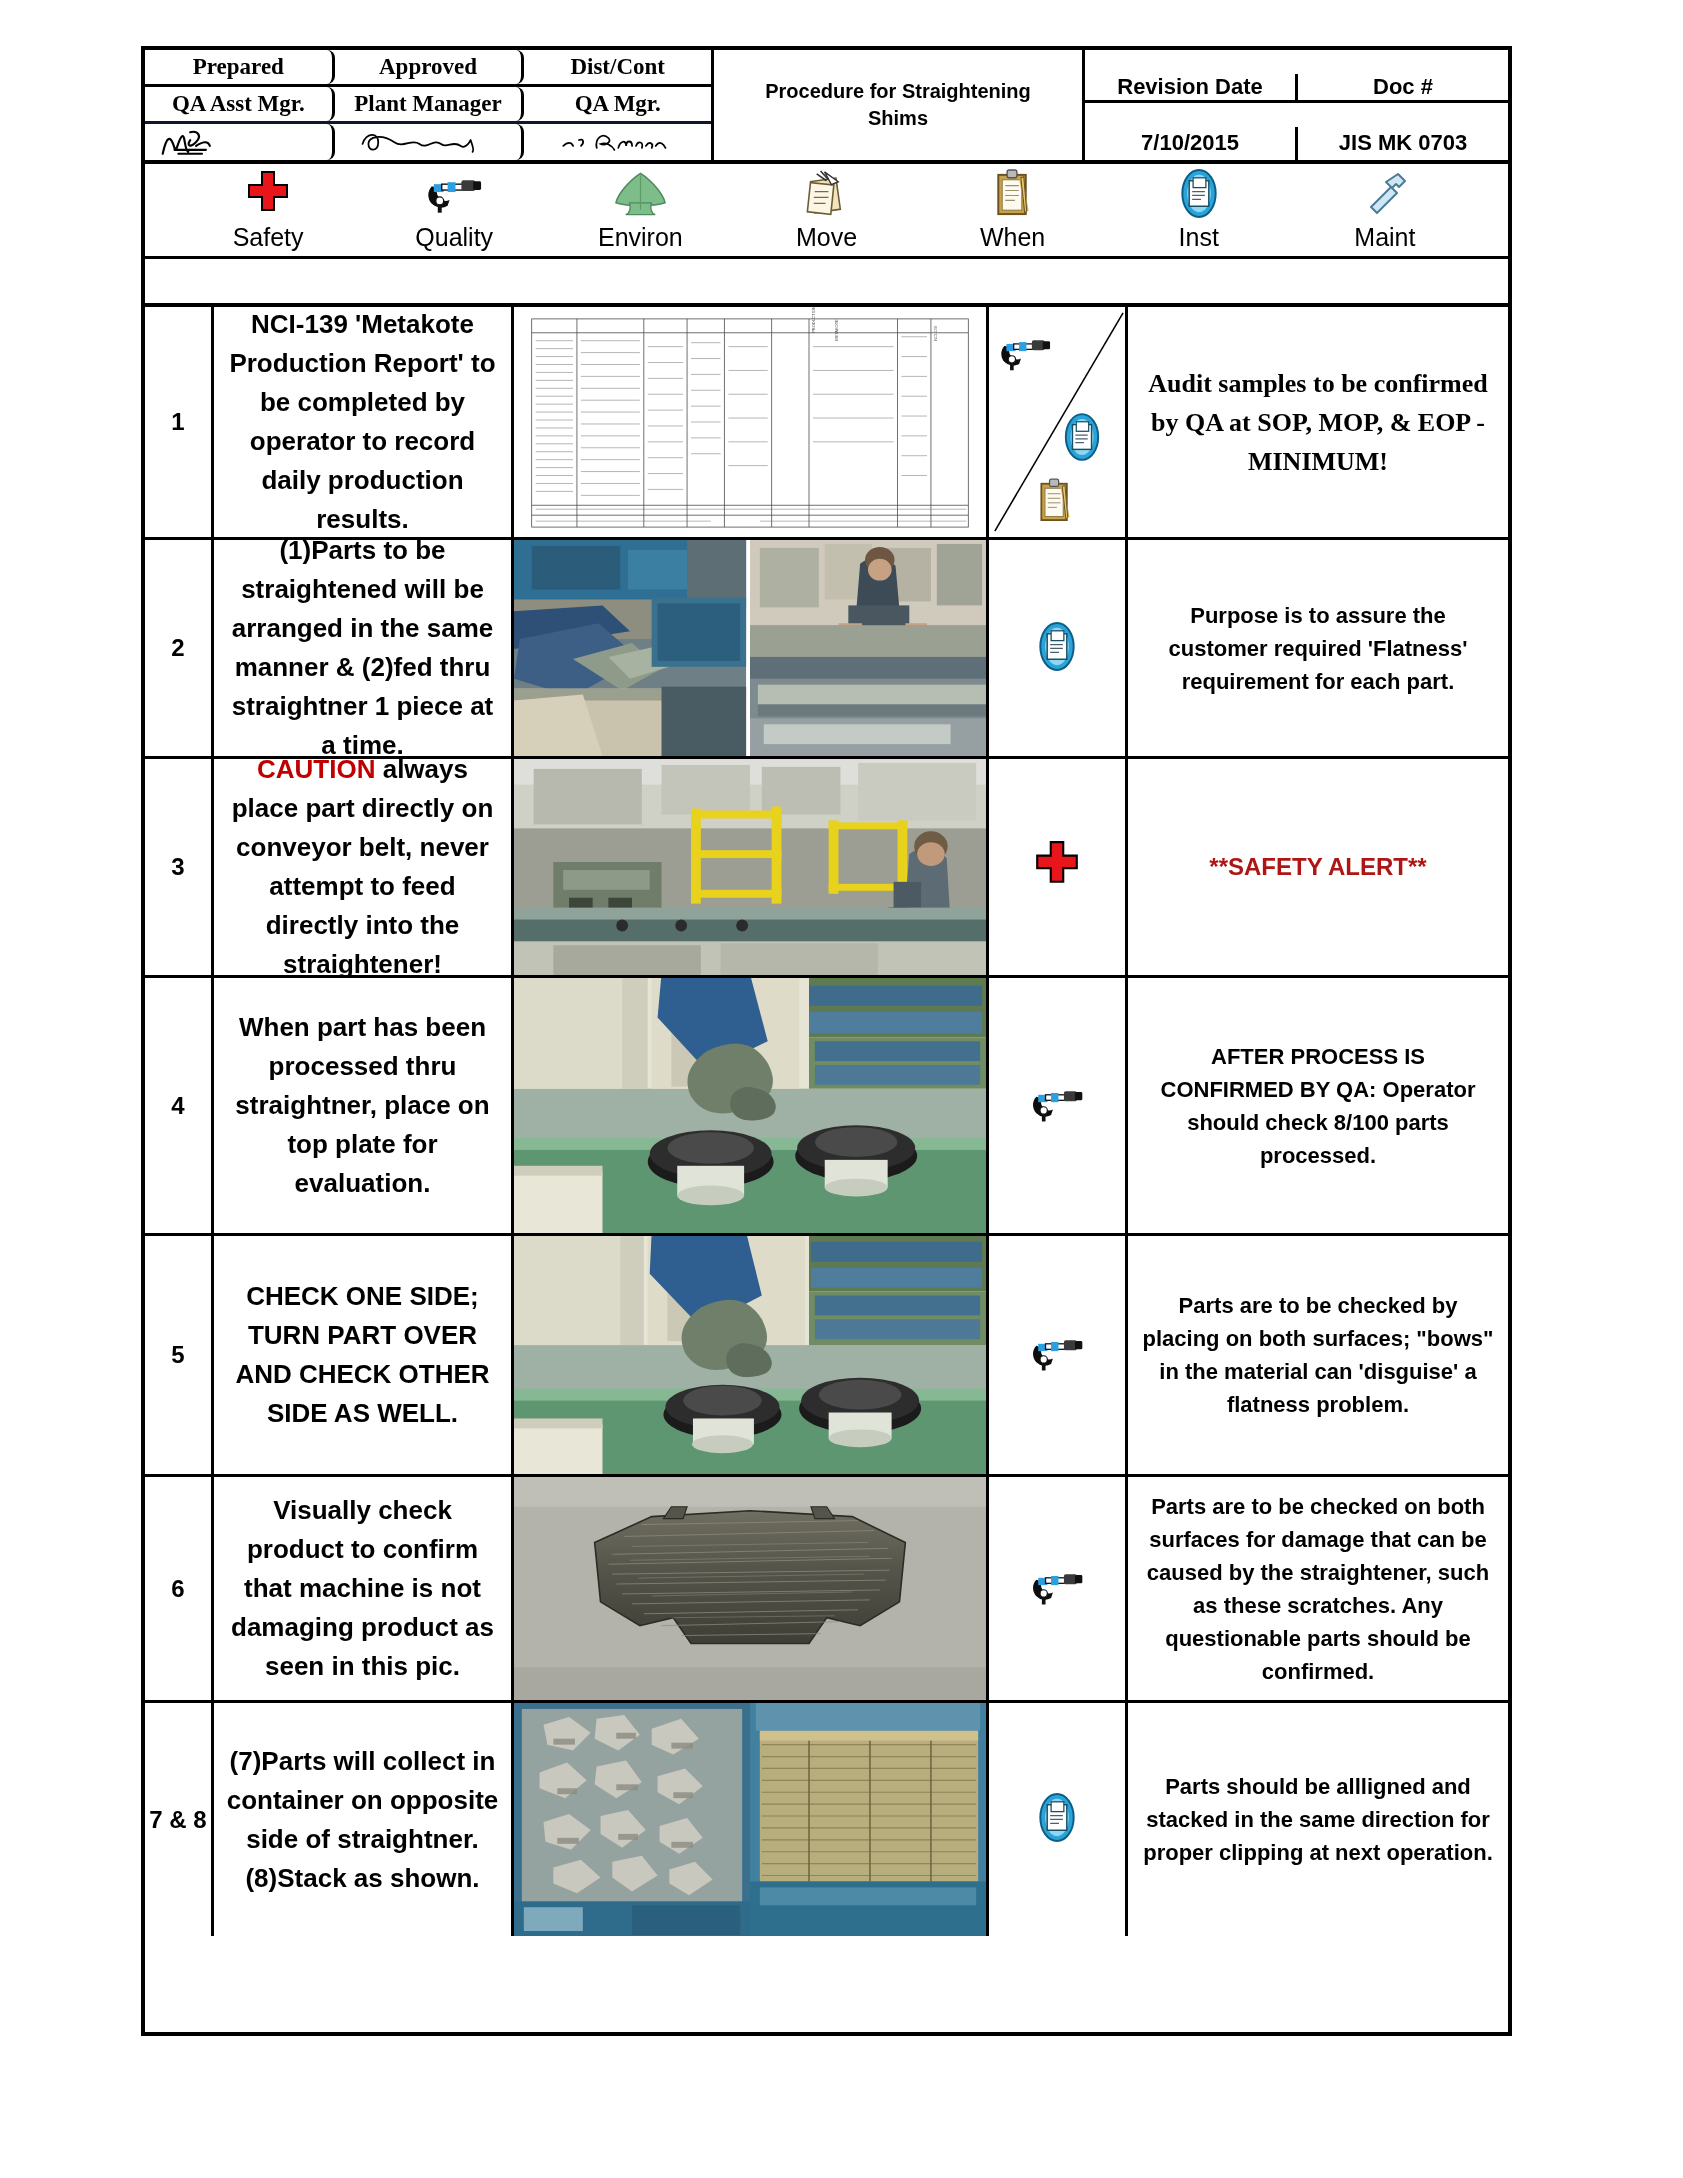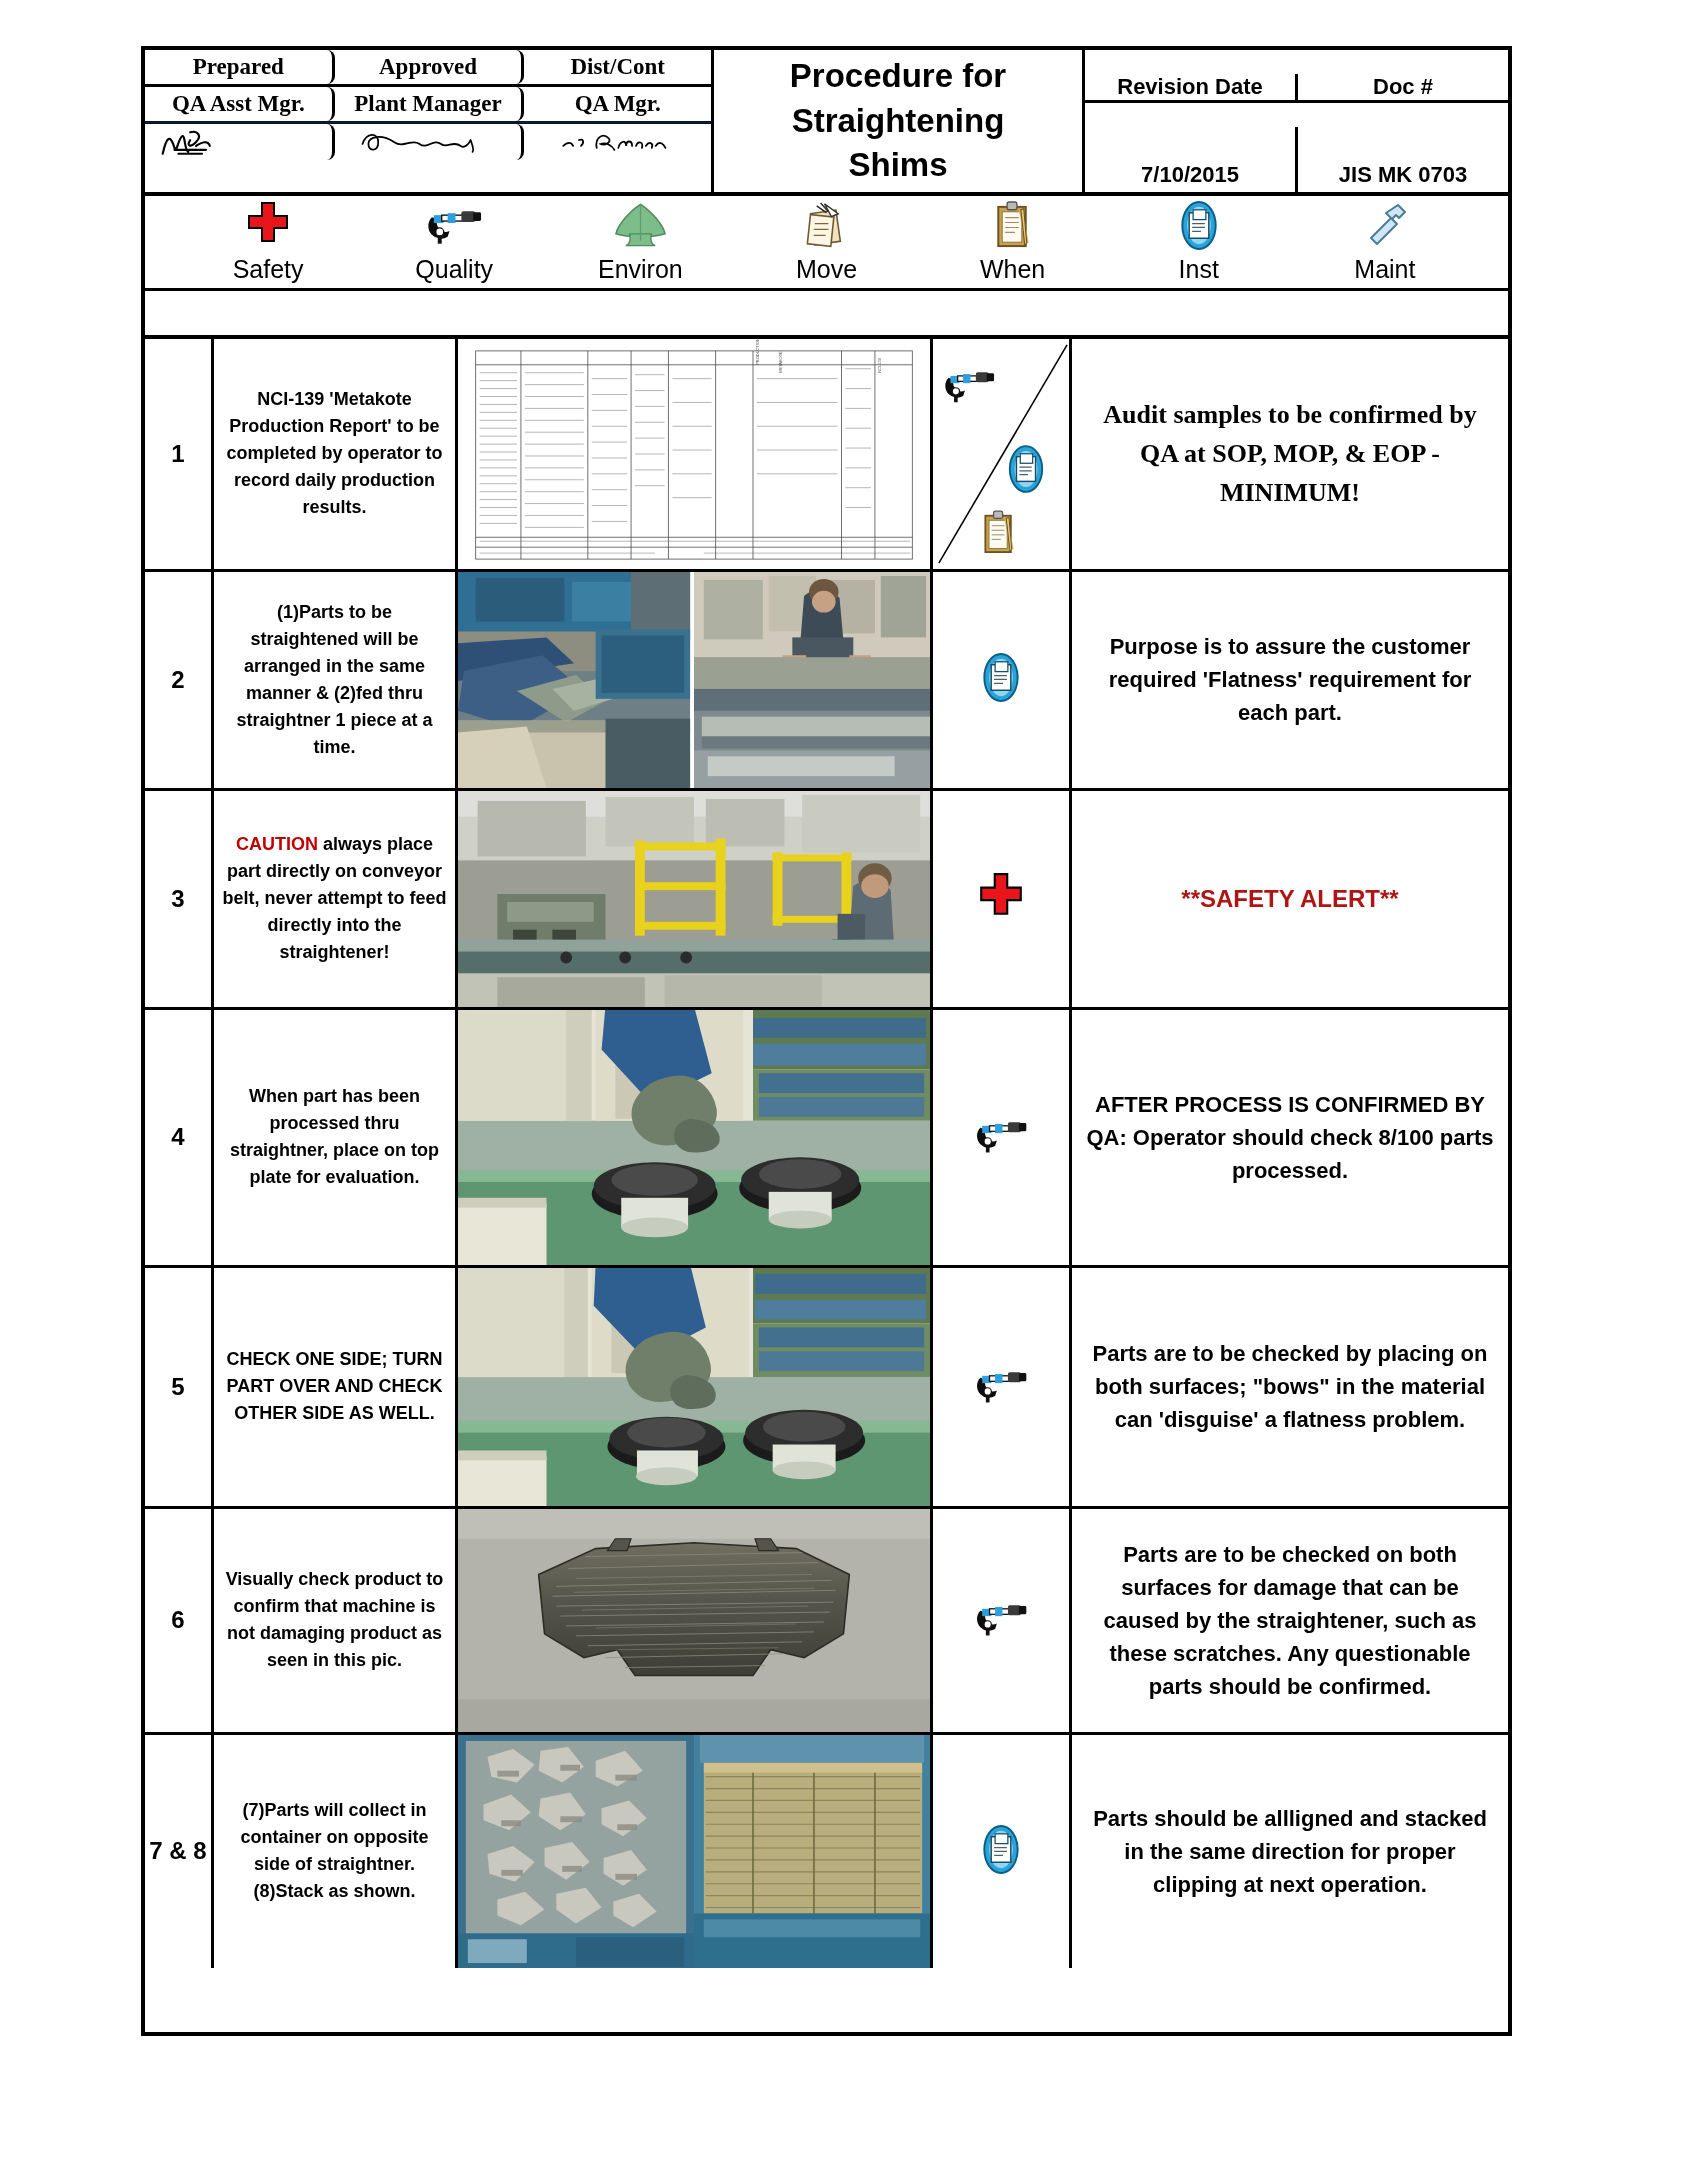--- a/index.html
+++ b/index.html
@@ -13,21 +13,21 @@
   .hdr-left-row{display:flex;}
   .hdr-left-row.top{border-bottom:3px solid #000;}
   .hdr-left-row.mid{border-bottom:3px solid #0f172a;}
   .hl-cell{flex:1;border-right:3px solid #000;box-sizing:border-box;text-align:center;
            font-family:"Liberation Serif",serif;font-weight:bold;font-size:23px;padding:4px 2px;border-radius:8px;}
   .hl-cell:last-child{border-right:none;}
   .hl-cell.sig{height:36px;padding:0;position:relative;overflow:hidden;}
   .sigimg{position:absolute;left:0;top:0;width:100%;height:100%;}
 
   .hdr-title{width:371px;display:flex;align-items:center;justify-content:center;text-align:center;
-             font-weight:bold;font-size:33px;line-height:1.35;padding:4px 26px;box-sizing:border-box;
+             font-weight:bold;font-size:20px;line-height:1.35;padding:4px 26px;box-sizing:border-box;
              border-right:3px solid #000;}
   .hdr-right{flex:1;display:flex;flex-direction:column;}
   .hr-row{display:flex;flex:1;}
   .hr-row.top{border-bottom:3px solid #000;flex:0 0 38px;}
   .hr-cell{flex:1;display:flex;align-items:center;justify-content:center;border-right:3px solid #000;
            box-sizing:border-box;font-weight:bold;font-size:22px;text-align:left;margin-top:24px;}
   .hr-cell:last-child{border-right:none;}
   .hr-cell.val{align-items:flex-end;padding-bottom:4px;}
 
   
@@ -36,22 +36,22 @@
   .legend-icon{height:55px;display:flex;align-items:center;justify-content:center;}
   .legend-label{font-size:25px;margin-top:2px;margin-bottom:4px;font-family:"Liberation Sans",sans-serif;}
   .spacer-row{height:44px;border-bottom:4px solid #000;}
 
   
   .rows{display:flex;flex-direction:column;}
   .row{display:flex;border-bottom:3px solid #000;}
   .row:last-child{border-bottom:none;}
   .c-num{width:69px;border-right:3px solid #000;box-sizing:border-box;display:flex;align-items:center;justify-content:center;
          font-weight:bold;font-size:24px;}
-  .c-desc{width:244px;border-right:3px solid #000;box-sizing:border-box;display:flex;align-items:center;justify-content:center;
-          text-align:center;font-weight:bold;font-size:18px;line-height:1.5;padding:6px 8px;}
+  .c-desc{width:300px;border-right:3px solid #000;box-sizing:border-box;display:flex;align-items:center;justify-content:center;
+          text-align:center;font-weight:bold;font-size:26px;line-height:1.5;padding:6px 8px;}
   .c-img{width:475px;border-right:3px solid #000;box-sizing:border-box;position:relative;overflow:hidden;background:#fff;}
   .c-icon{width:139px;border-right:3px solid #000;box-sizing:border-box;position:relative;
           display:flex;align-items:center;justify-content:center;}
   .c-note{flex:1;box-sizing:border-box;display:flex;align-items:center;justify-content:center;
           text-align:center;font-weight:bold;font-size:22px;line-height:1.5;padding:23px 14px;}
   .note-serif{font-family:"Liberation Serif",serif;font-size:26px;}
   .caution{color:#c00000;}
   .alert{color:#b01515;font-size:24px;}
 
   .diag{position:absolute;left:0;top:0;width:100%;height:100%;}

